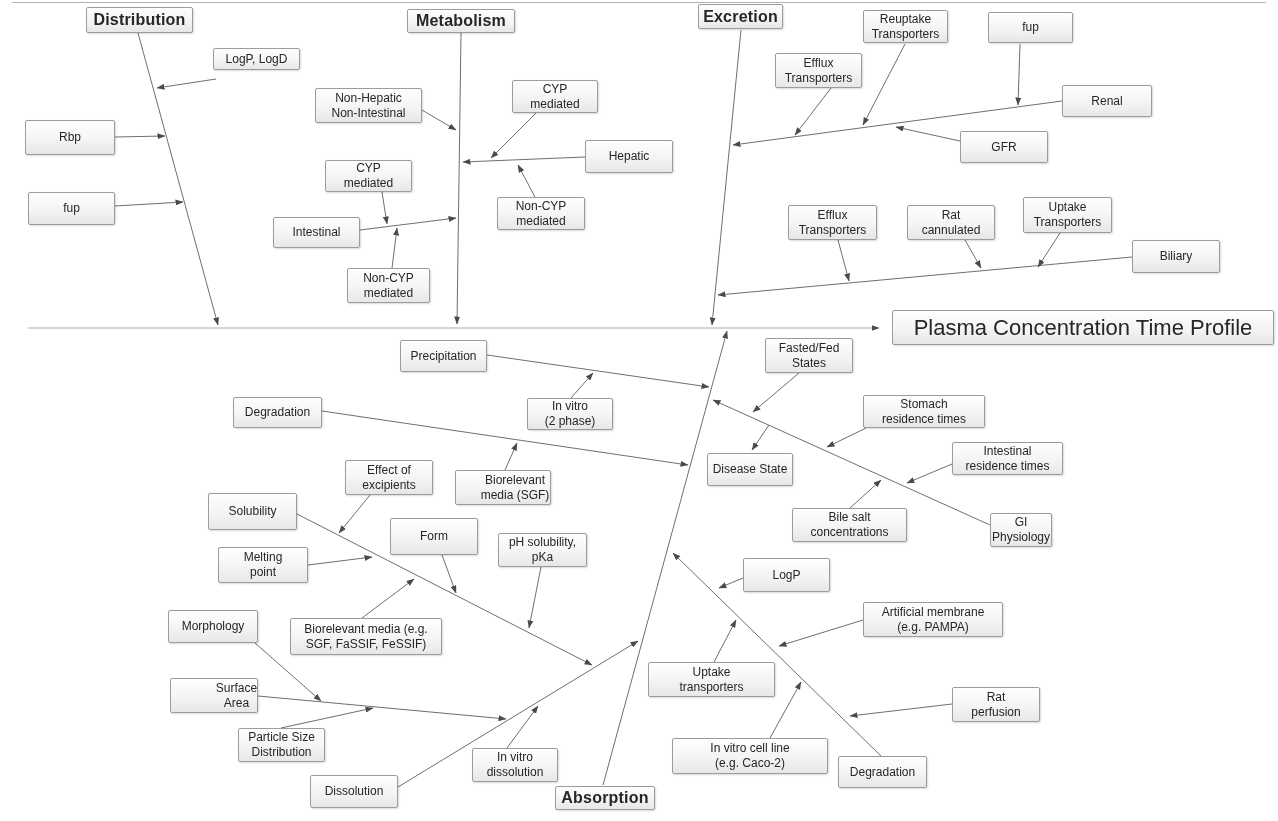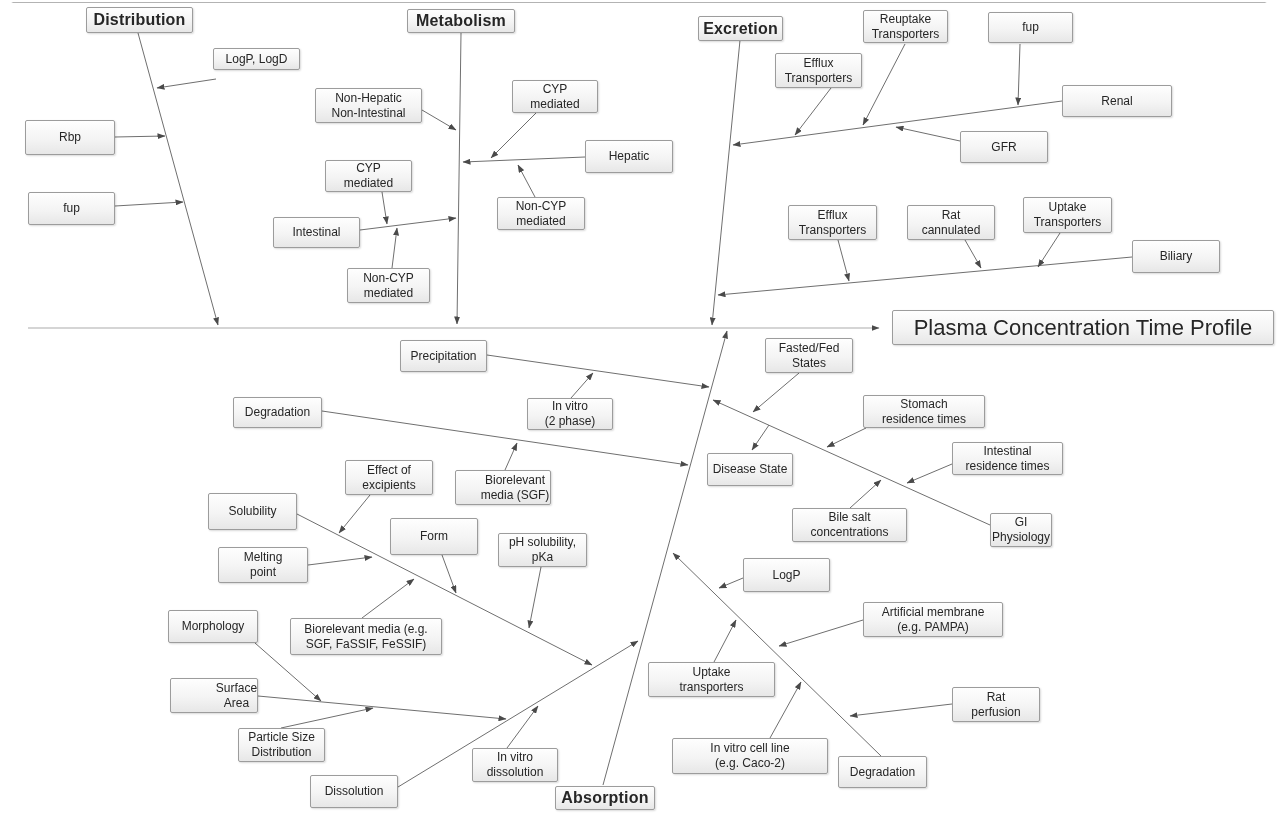--- a/index.html
+++ b/index.html
@@ -81,21 +81,21 @@
       <line x1="541" y1="567" x2="529" y2="628" class="edge" marker-end="url(#arrow)"></line>
       <line x1="398" y1="787" x2="638" y2="641" class="edge" marker-end="url(#arrow)"></line>
       <line x1="507" y1="748" x2="538" y2="706" class="edge" marker-end="url(#arrow)"></line>
       <line x1="258" y1="696" x2="506" y2="719" class="edge" marker-end="url(#arrow)"></line>
       <line x1="255" y1="643" x2="321" y2="701" class="edge" marker-end="url(#arrow)"></line>
       <line x1="281" y1="728" x2="373" y2="708" class="edge" marker-end="url(#arrow)"></line>
     </svg>
   <div id="nodes-layer">
       <div class="node category" style="left: 86px; top: 7px; width: 107px; height: 26px;">Distribution</div>
       <div class="node category" style="left: 407px; top: 9px; width: 108px; height: 24px;">Metabolism</div>
-      <div class="node category" style="left: 698px; top: 16px; width: 85px; height: 25px;">Excretion</div>
+      <div class="node category" style="left: 698px; top: 4px; width: 85px; height: 25px;">Excretion</div>
       <div class="node category" style="left: 555px; top: 786px; width: 100px; height: 24px;">Absorption</div>
       <div class="node outcome" style="left: 885px; top: 310px; width: 382px; height: 35px;">Plasma Concentration Time Profile</div>
       <div class="node factor" style="left: 213px; top: 48px; width: 87px; height: 22px;">LogP, LogD</div>
       <div class="node factor" style="left: 25px; top: 120px; width: 90px; height: 35px;">Rbp</div>
       <div class="node factor" style="left: 28px; top: 192px; width: 87px; height: 33px;">fup</div>
       <div class="node factor" style="left: 315px; top: 88px; width: 107px; height: 35px;">Non-Hepatic
 Non-Intestinal</div>
       <div class="node factor" style="left: 512px; top: 80px; width: 86px; height: 33px;">CYP
 mediated</div>
       <div class="node factor" style="left: 585px; top: 140px; width: 88px; height: 33px;">Hepatic</div>
@@ -104,21 +104,21 @@
       <div class="node factor" style="left: 325px; top: 160px; width: 87px; height: 32px;">CYP
 mediated</div>
       <div class="node factor" style="left: 273px; top: 217px; width: 87px; height: 31px;">Intestinal</div>
       <div class="node factor" style="left: 347px; top: 268px; width: 83px; height: 35px;">Non-CYP
 mediated</div>
       <div class="node factor" style="left: 775px; top: 53px; width: 87px; height: 35px;">Efflux
 Transporters</div>
       <div class="node factor" style="left: 863px; top: 10px; width: 85px; height: 33px;">Reuptake
 Transporters</div>
       <div class="node factor" style="left: 988px; top: 12px; width: 85px; height: 31px;">fup</div>
-      <div class="node factor" style="left: 1062px; top: 85px; width: 110px; height: 32px;">Renal</div>
+      <div class="node factor" style="left: 1062px; top: 85px; width: 90px; height: 32px;">Renal</div>
       <div class="node factor" style="left: 960px; top: 131px; width: 88px; height: 32px;">GFR</div>
       <div class="node factor" style="left: 788px; top: 205px; width: 89px; height: 35px;">Efflux
 Transporters</div>
       <div class="node factor" style="left: 907px; top: 205px; width: 88px; height: 35px;">Rat
 cannulated</div>
       <div class="node factor" style="left: 1023px; top: 197px; width: 89px; height: 36px;">Uptake
 Transporters</div>
       <div class="node factor" style="left: 1132px; top: 240px; width: 88px; height: 33px;">Biliary</div>
       <div class="node factor" style="left: 400px; top: 340px; width: 87px; height: 32px;">Precipitation</div>
       <div class="node factor" style="left: 527px; top: 398px; width: 86px; height: 32px;">In vitro

